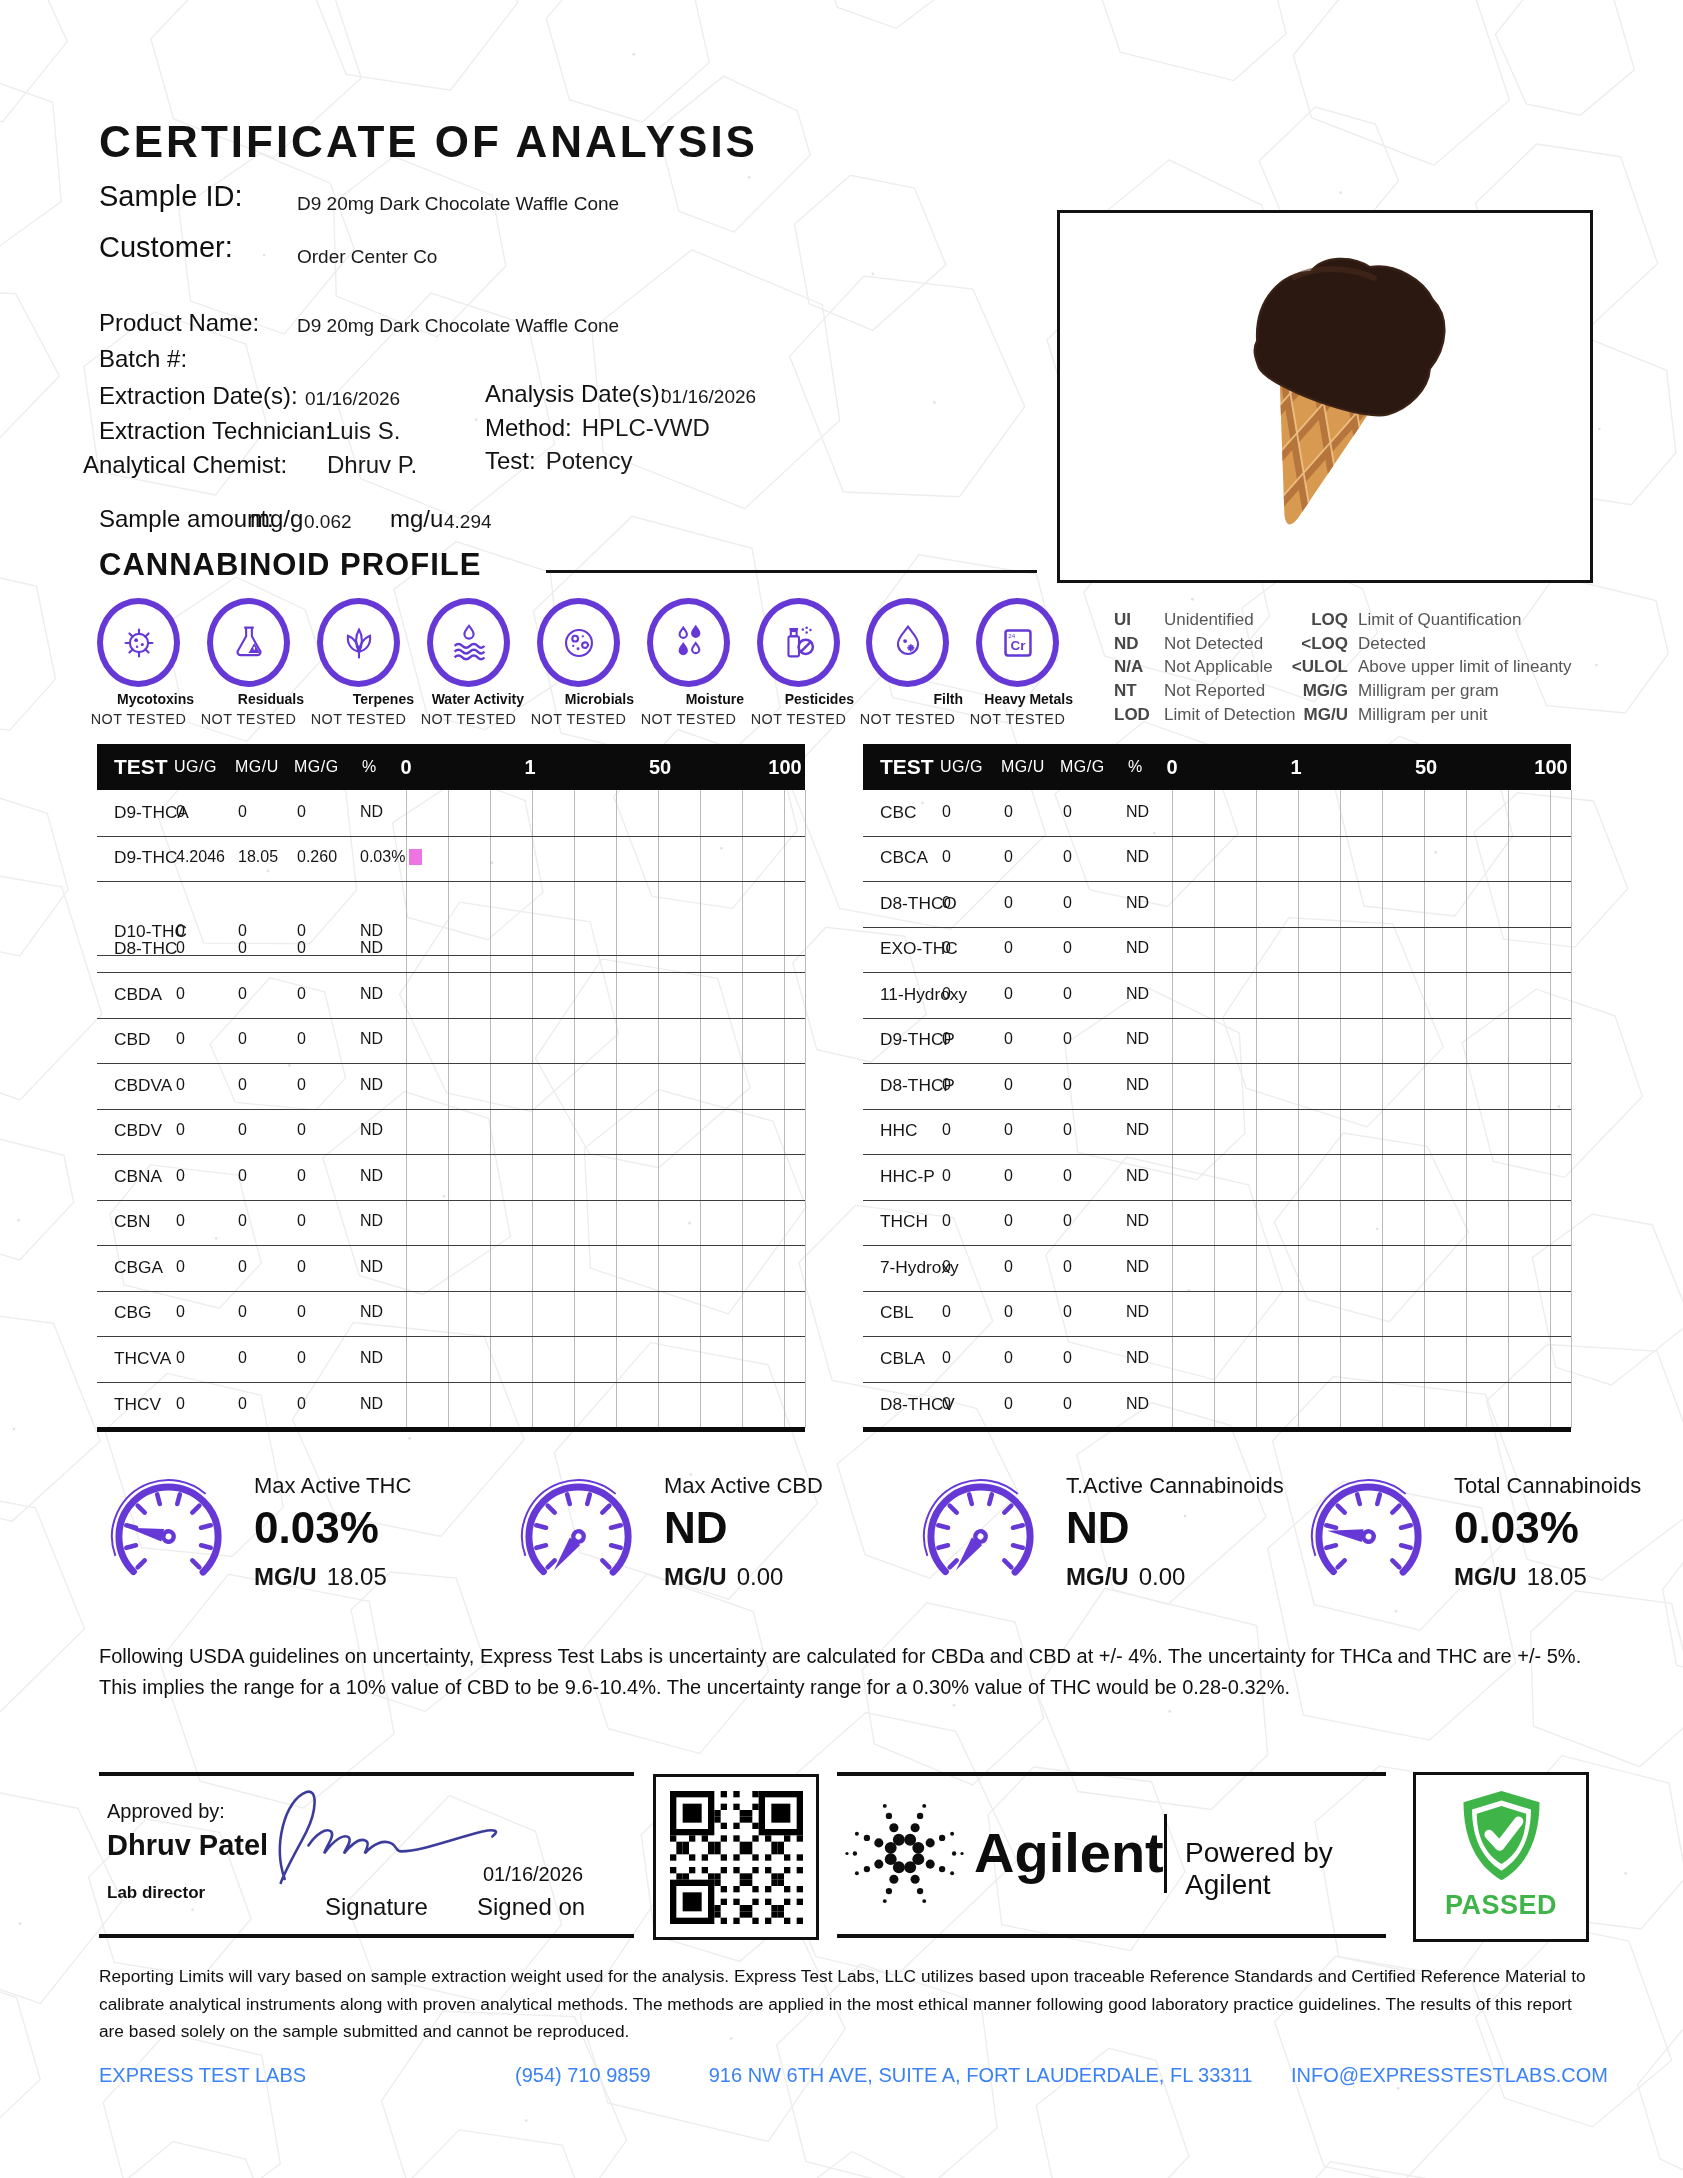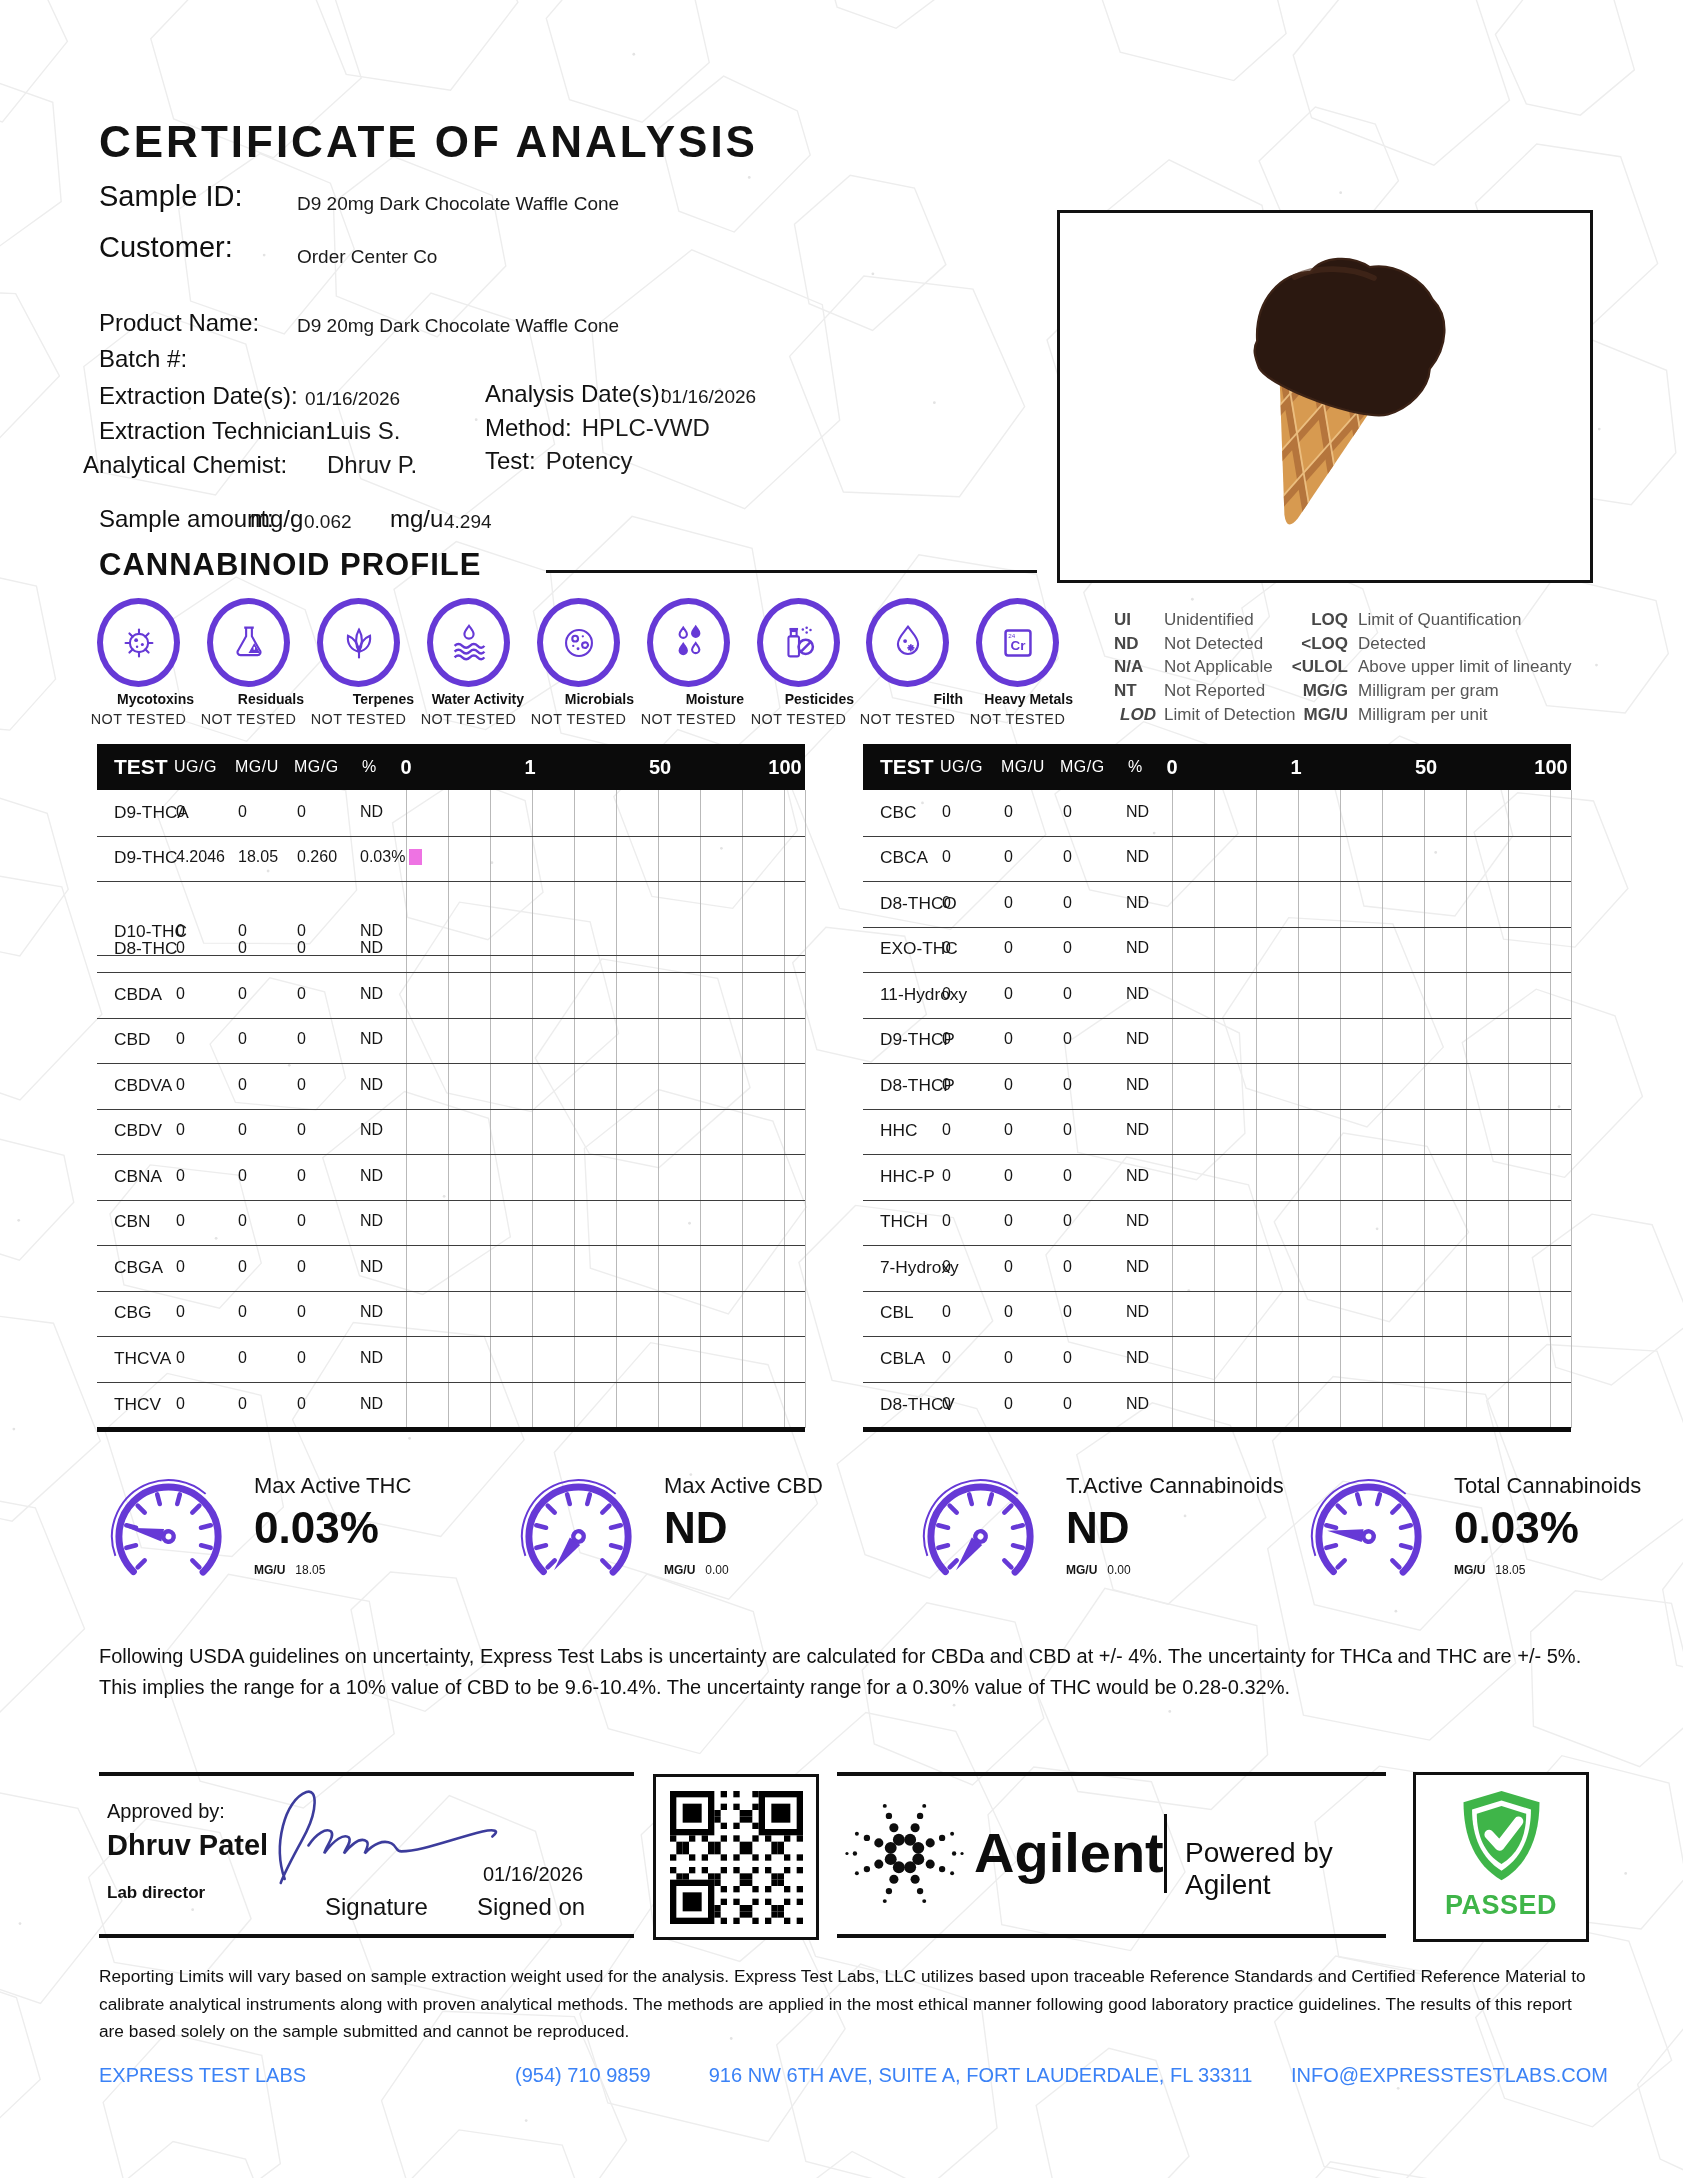--- a/index.html
+++ b/index.html
@@ -49,21 +49,21 @@
   .trow{position:absolute;left:0;width:708px;height:46px;border-bottom:1.6px solid #3d3d3d;}
   .trow span{position:absolute;line-height:44px;font-size:16px;color:#161616;white-space:nowrap;}
   .td-test{font-size:17.3px !important;}
   .tbar{position:absolute;width:13px;height:16px;top:14px;}
   .tbottom{position:absolute;left:0;top:683px;width:708px;height:5px;background:#0b0b0b;}
   
   .gauge{position:absolute;width:406px;height:144px;}
   .gtxt{position:absolute;left:147px;top:0;}
   .gtitle{font-size:22px;color:#141414;}
   .gvalue{font-size:44px;font-weight:800;color:#0d0d0d;margin-top:4px;}
-  .gunits{font-size:12px;margin-top:10px;color:#141414;}
+  .gunits{font-size:24px;margin-top:10px;color:#141414;}
   .gunits b{margin-right:10px;}
   
   #uncertainty{left:99px;top:1641px;width:1490px;font-size:20px;line-height:1.55;color:#101010;}
   #disclaimer{left:99px;top:1963px;width:1500px;font-size:17.3px;line-height:1.6;color:#101010;}
   
   .hbar{position:absolute;height:4px;background:#0f0f0f;}
   #sig-box{left:99px;top:1772px;width:535px;height:166px;}
   #qr-box{left:653px;top:1774px;width:160px;height:160px;border:3px solid #101010;
     display:flex;align-items:center;justify-content:center;background:#fff;}
   #agilent-box{left:837px;top:1772px;width:549px;height:166px;}
@@ -464,21 +464,21 @@
        <div class="sname">Heavy Metals</div>
        <div class="sstatus">NOT TESTED</div>
       </div>
     </div>
 
   <div class="abs fg" id="legend">
       <div class="leg-row" style="left: 1114px; top: 610px;"><span class="leg-abbr" style="width: 42px; text-align: left;">UI</span><span class="leg-desc" style="margin-left: 8px;">Unidentified</span></div>
       <div class="leg-row" style="left: 1114px; top: 634px;"><span class="leg-abbr" style="width: 42px; text-align: left;">ND</span><span class="leg-desc" style="margin-left: 8px;">Not Detected</span></div>
       <div class="leg-row" style="left: 1114px; top: 657px;"><span class="leg-abbr" style="width: 42px; text-align: left;">N/A</span><span class="leg-desc" style="margin-left: 8px;">Not Applicable</span></div>
       <div class="leg-row" style="left: 1114px; top: 681px;"><span class="leg-abbr" style="width: 42px; text-align: left;">NT</span><span class="leg-desc" style="margin-left: 8px;">Not Reported</span></div>
-      <div class="leg-row" style="left: 1114px; top: 705px;"><span class="leg-abbr" style="width: 42px; text-align: right; font-style: italic;">LOD</span><span class="leg-desc" style="margin-left: 8px;">Limit of Detection</span></div>
+      <div class="leg-row" style="left: 1114px; top: 705px;"><span class="leg-abbr" style="width: 42px; text-align: left;">LOD</span><span class="leg-desc" style="margin-left: 8px;">Limit of Detection</span></div>
       <div class="leg-row" style="left: 1275px; top: 610px;"><span class="leg-abbr" style="width: 73px; text-align: right;">LOQ</span><span class="leg-desc" style="margin-left: 10px;">Limit of Quantification</span></div>
       <div class="leg-row" style="left: 1275px; top: 634px;"><span class="leg-abbr" style="width: 73px; text-align: right;">&lt;LOQ</span><span class="leg-desc" style="margin-left: 10px;">Detected</span></div>
       <div class="leg-row" style="left: 1275px; top: 657px;"><span class="leg-abbr" style="width: 73px; text-align: right;">&lt;ULOL</span><span class="leg-desc" style="margin-left: 10px;">Above upper limit of lineanty</span></div>
       <div class="leg-row" style="left: 1275px; top: 681px;"><span class="leg-abbr" style="width: 73px; text-align: right;">MG/G</span><span class="leg-desc" style="margin-left: 10px;">Milligram per gram</span></div>
       <div class="leg-row" style="left: 1275px; top: 705px;"><span class="leg-abbr" style="width: 73px; text-align: right;">MG/U</span><span class="leg-desc" style="margin-left: 10px;">Milligram per unit</span></div>
     </div>
 
   <div class="ctable fg" id="table-left" style="left:97px;top:744px;">
       <div class="thead">
         <span class="th-test" style="left: 17px;">TEST</span>

